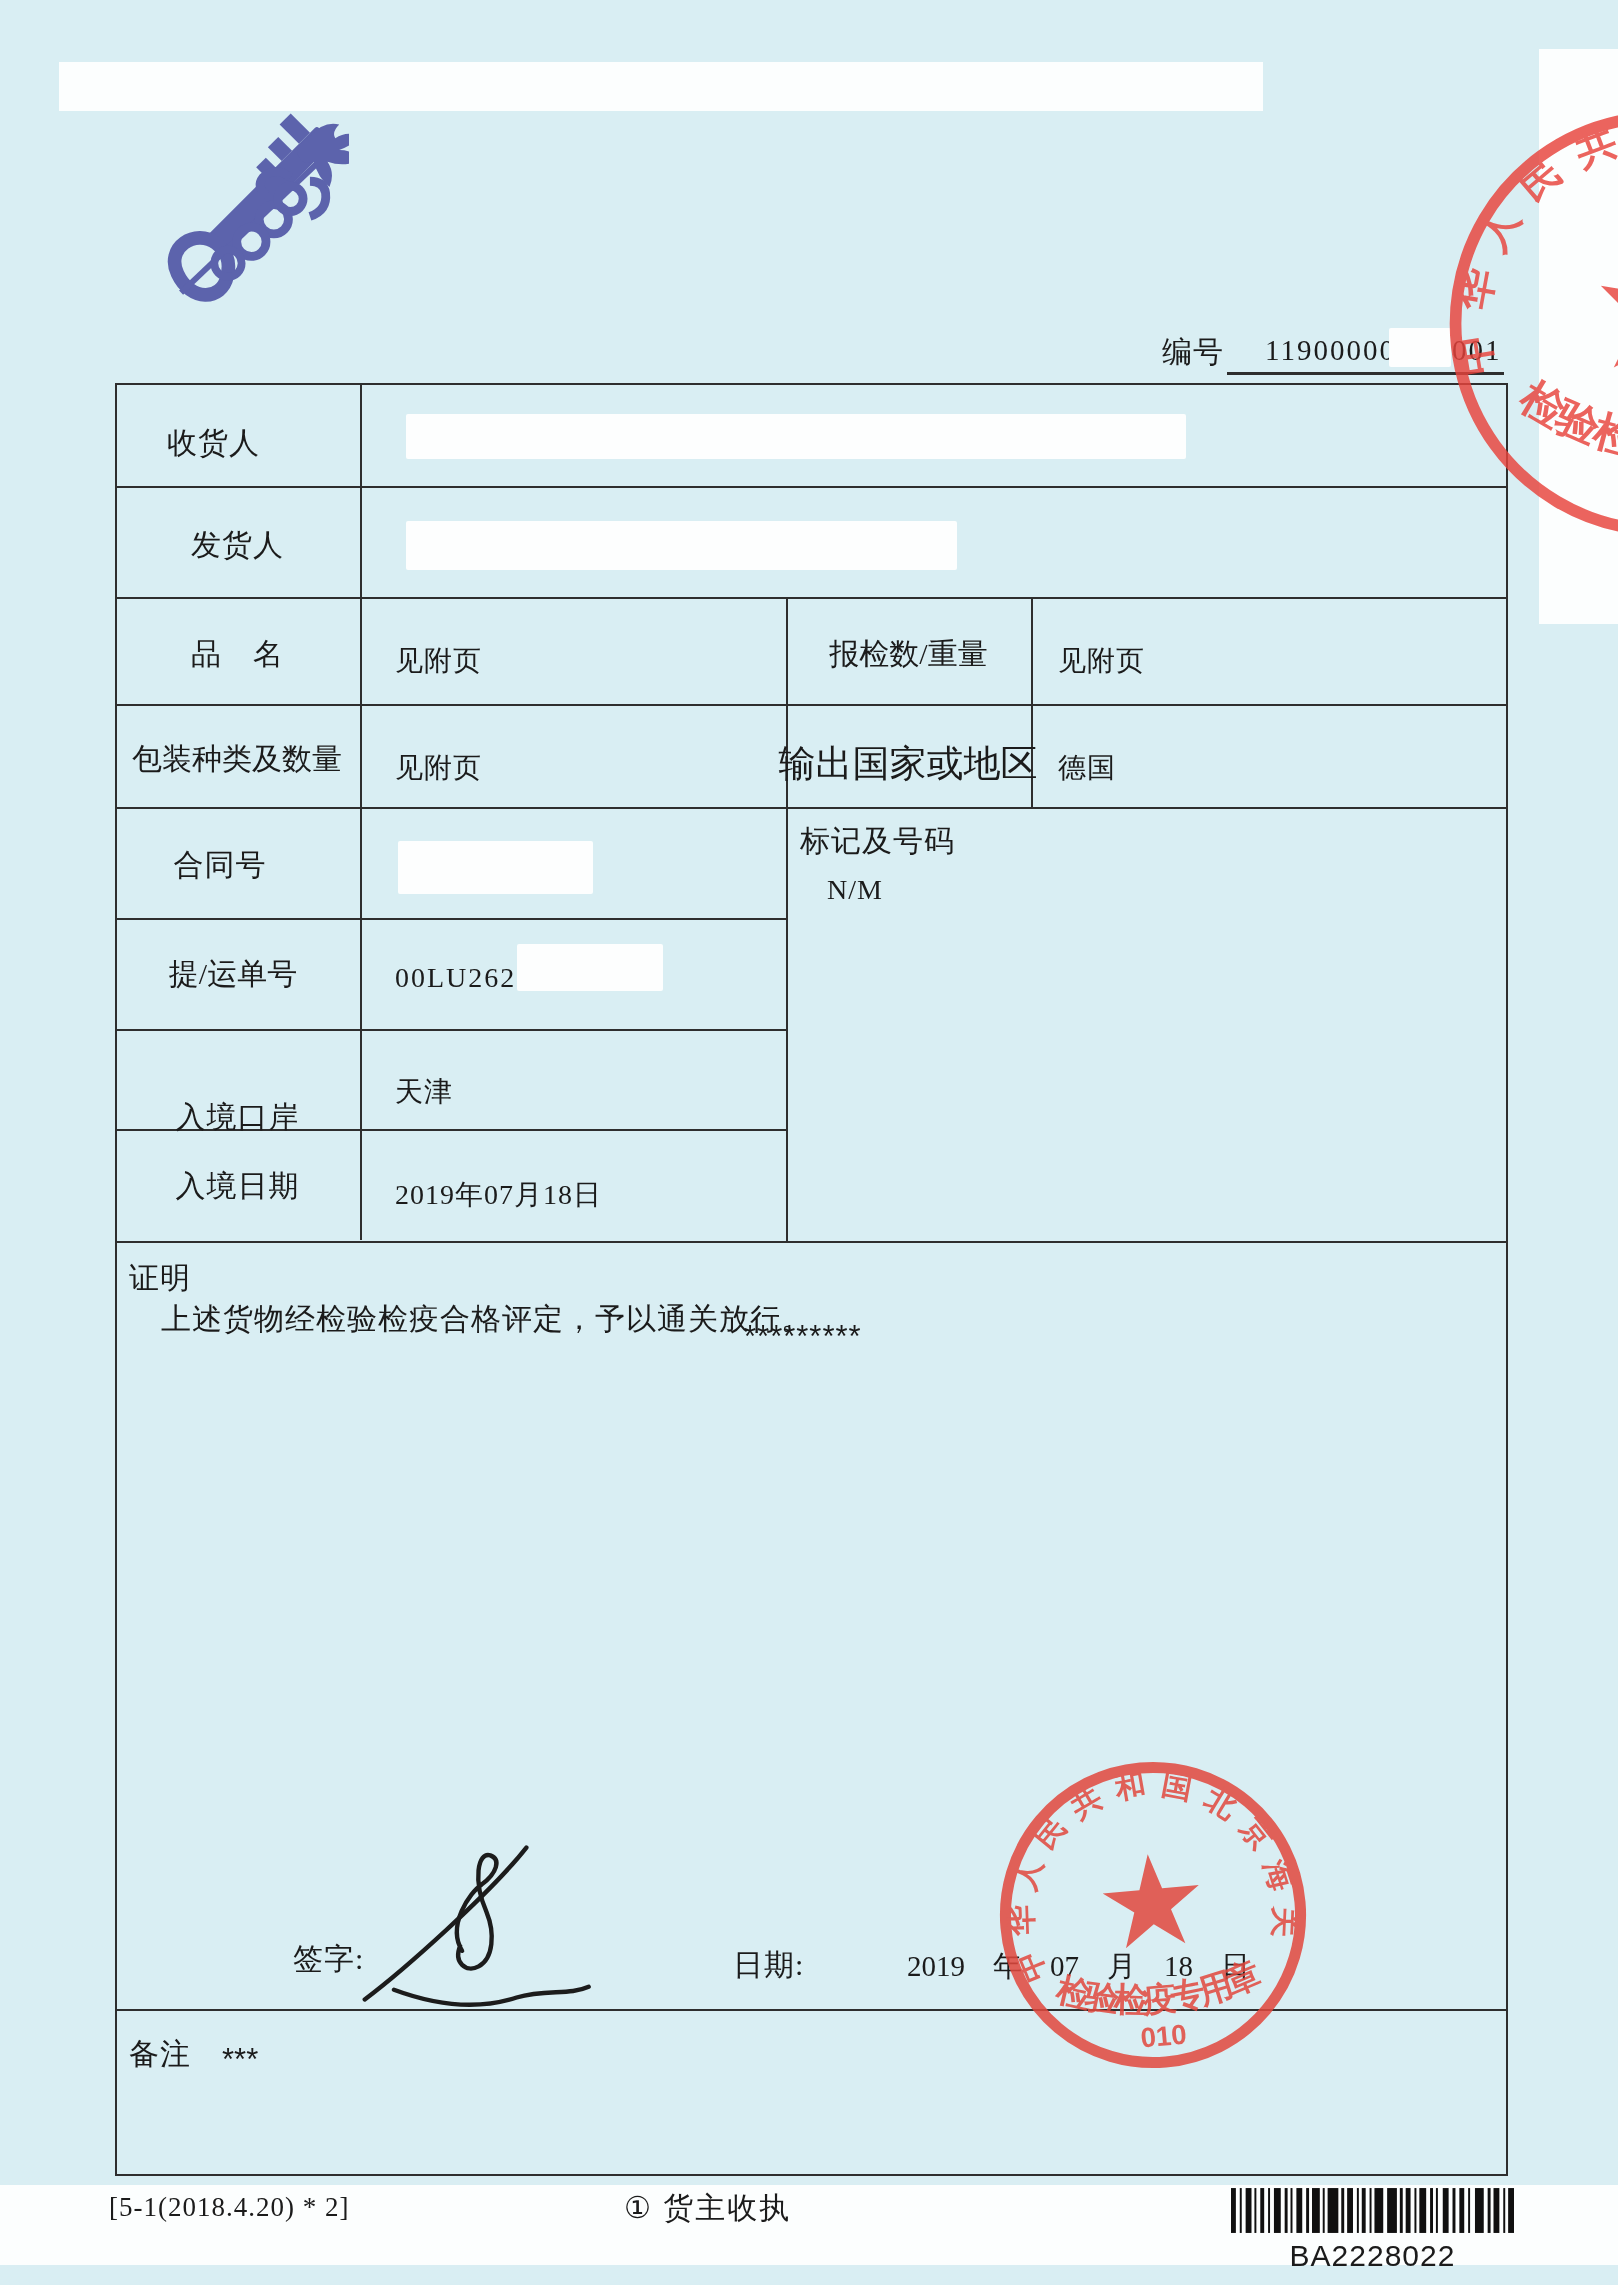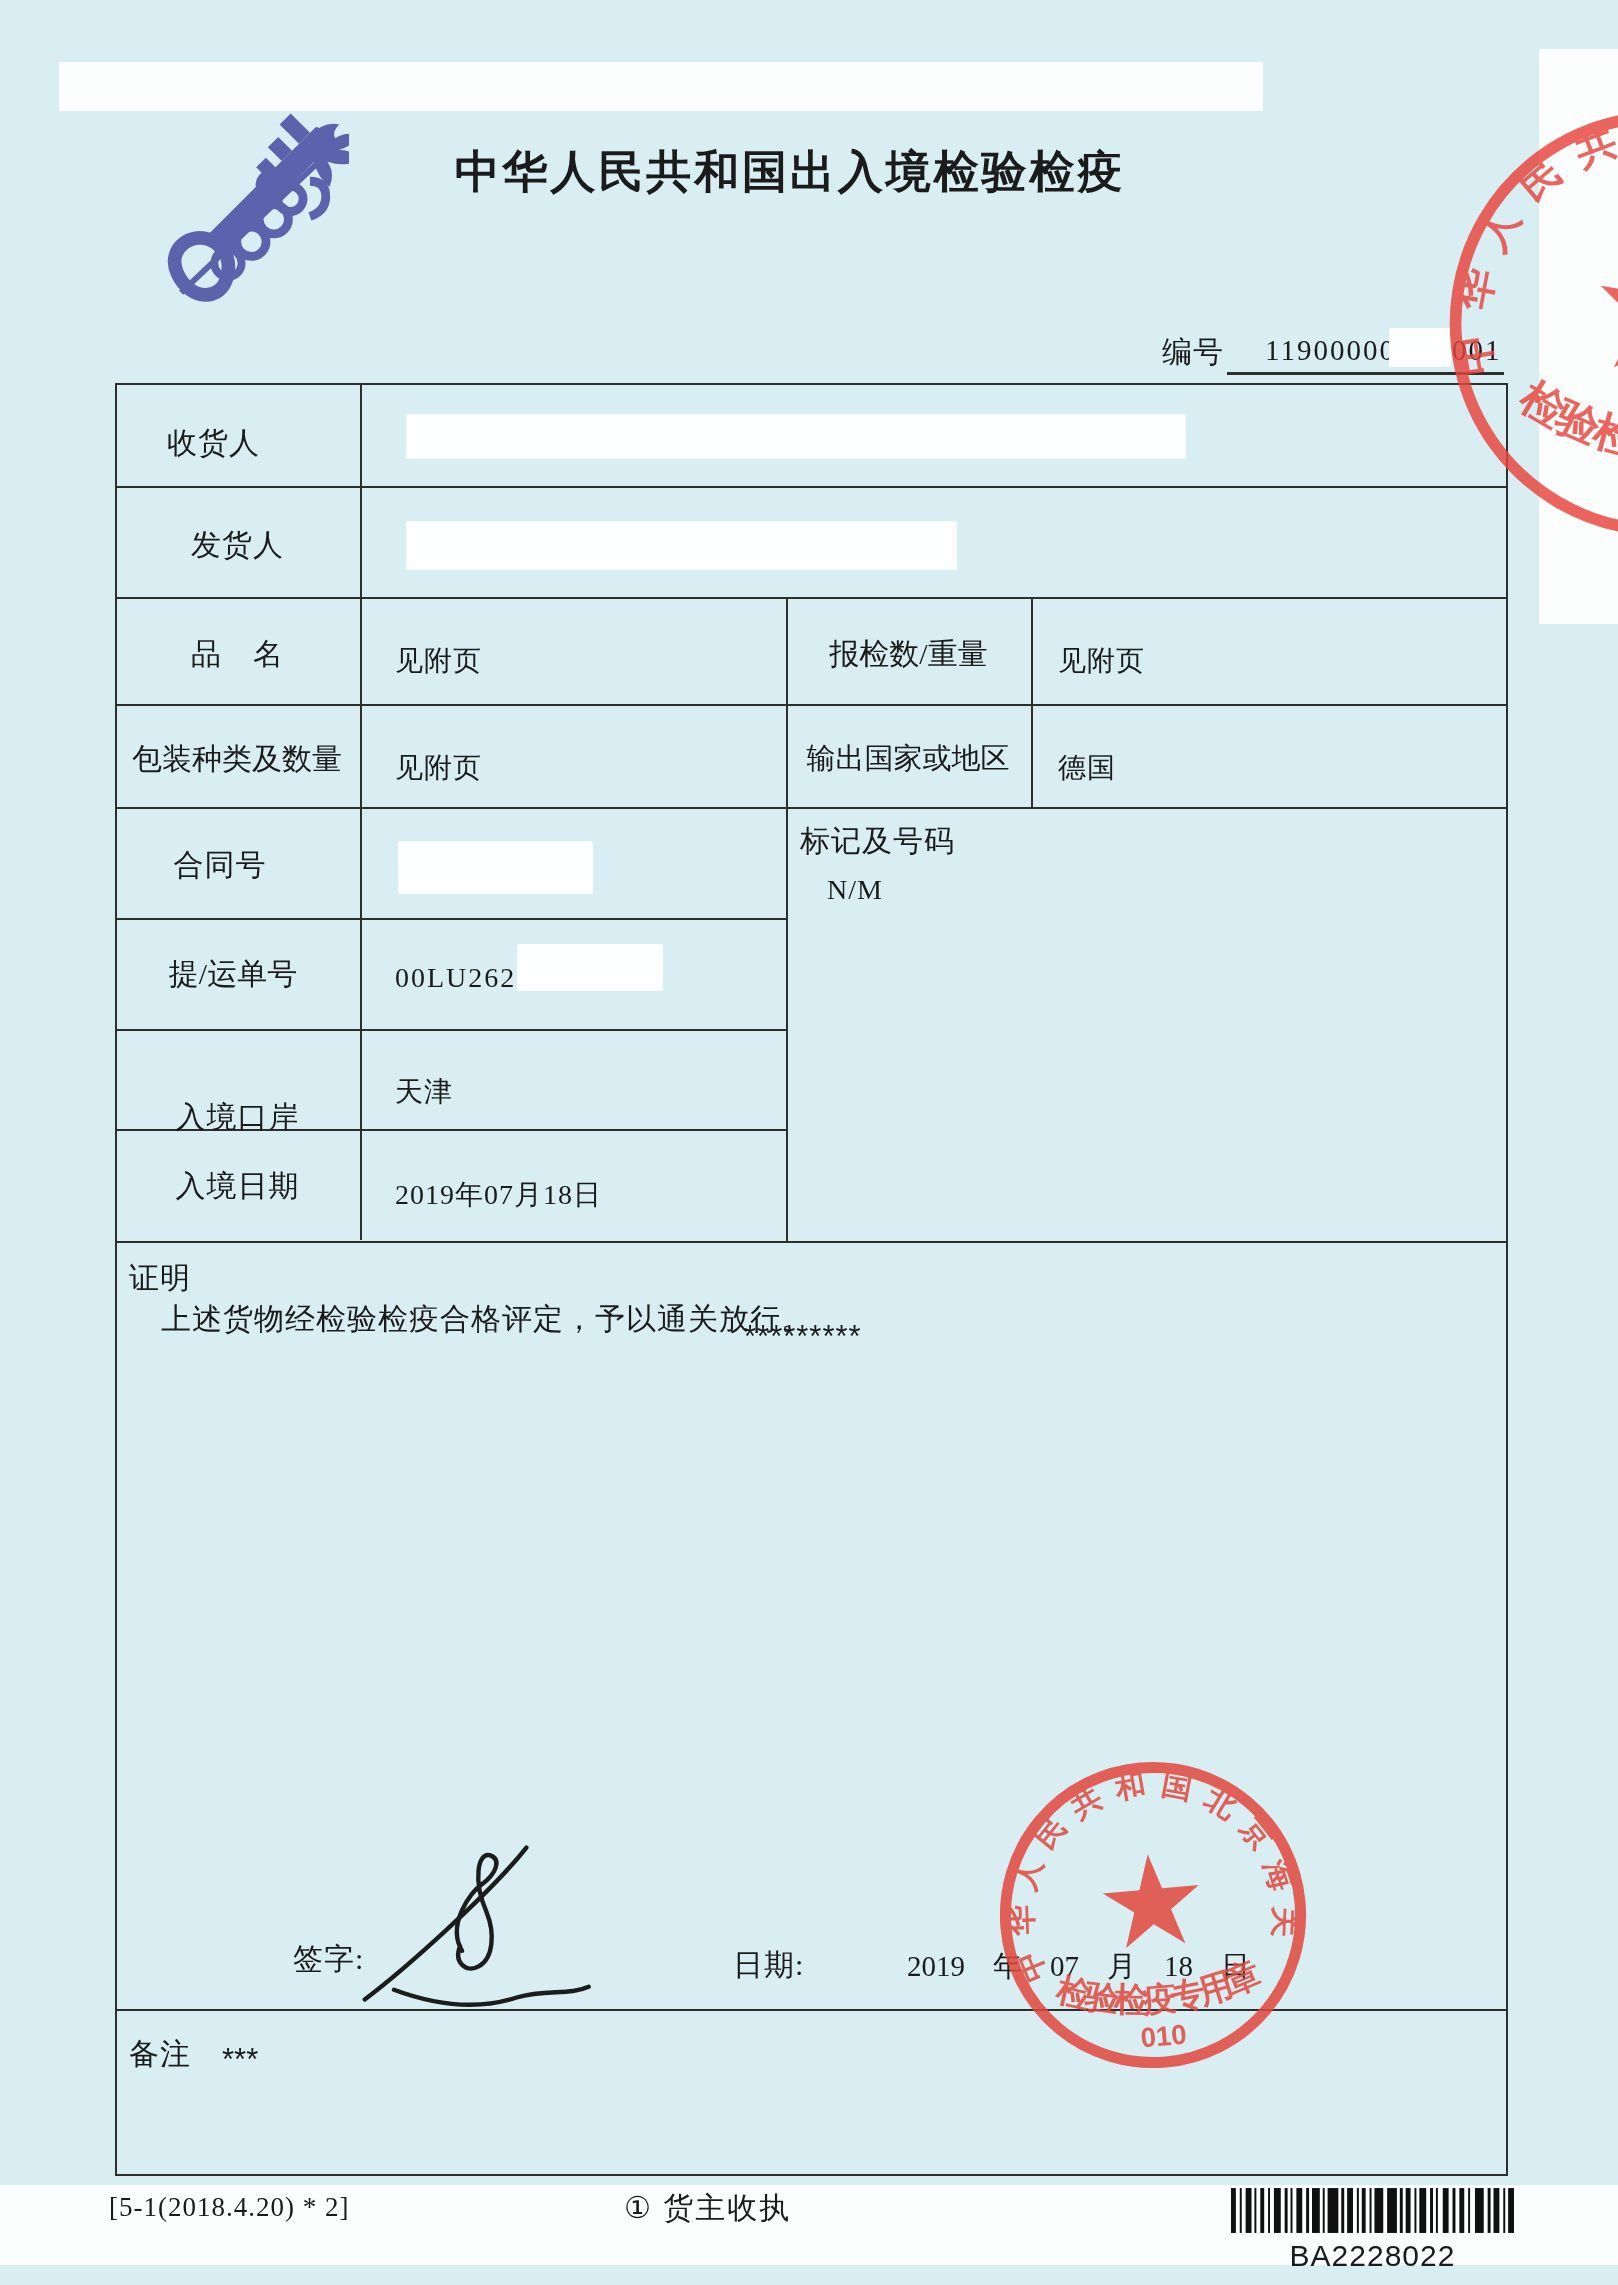--- a/index.html
+++ b/index.html
@@ -64,21 +64,20 @@
 
       <circle cx="133" cy="113" r="15" fill="none" stroke-width="9"></circle>
       <circle cx="110" cy="136" r="15" fill="none" stroke-width="9"></circle>
       <circle cx="86" cy="158" r="14" fill="none" stroke-width="8"></circle>
       <circle cx="150" cy="92" r="13" fill="none" stroke-width="9"></circle>
     </g>
   </svg>
 </div>
 
 <div class="abs" style="left:322px;top:142px;width:936px;">
-  <div class="title1">中华人民共和国出入境检验检疫</div>
 </div>
 
 <div class="abs lbl" style="left:1162px;top:332px;">编号</div>
 <div class="abs" style="left:1227px;top:372px;width:277px;height:2.9px;background:var(--line);"></div>
 <div class="abs serif30" style="left:1265px;top:334px;letter-spacing:2px;">11900000</div>
 <div class="redact" style="left:1389px;top:328px;width:62px;height:39px;"></div>
 <div class="abs serif30" style="left:1452px;top:334px;letter-spacing:2px;">001</div>
 
 <div class="outer" style="left:115px;top:383px;width:1393px;height:1793px;"></div>
 <div class="hl" style="left:115px;top:486px;width:1393px;"></div>
@@ -103,21 +102,21 @@
 <div class="abs cellc lbl" style="left:115px;top:1097px;width:245px;">入境口岸</div>
 <div class="abs cellc lbl" style="left:115px;top:1166px;width:245px;">入境日期</div>
 
 <div class="abs val" style="left:395px;top:642px;">见附页</div>
 <div class="abs val" style="left:395px;top:749px;">见附页</div>
 <div class="abs val" style="left:395px;top:962px;letter-spacing:2px;">00LU2622</div>
 <div class="abs val" style="left:395px;top:1073px;">天津</div>
 <div class="abs val" style="left:395px;top:1176px;">2019年07月18日</div>
 
 <div class="abs cellc lbl" style="left:786px;top:634px;width:245px;letter-spacing:0;">报检数/重量</div>
-<div class="abs cellc lbl" style="left:780px;top:739px;width:256px;letter-spacing:0;font-size:29px;">输出国家或地区</div>
+<div class="abs cellc lbl" style="left:780px;top:739px;width:256px;letter-spacing:0;font-size:37px;">输出国家或地区</div>
 <div class="abs val" style="left:1058px;top:642px;">见附页</div>
 <div class="abs val" style="left:1058px;top:749px;">德国</div>
 
 <div class="abs lbl" style="left:800px;top:821px;">标记及号码</div>
 <div class="abs val" style="left:827px;top:874px;letter-spacing:1px;">N/M</div>
 
 <div class="redact" style="left:406px;top:414px;width:780px;height:45px;"></div>
 <div class="redact" style="left:406px;top:521px;width:551px;height:49px;"></div>
 <div class="redact" style="left:398px;top:841px;width:195px;height:53px;"></div>
 <div class="redact" style="left:517px;top:944px;width:146px;height:47px;"></div>

